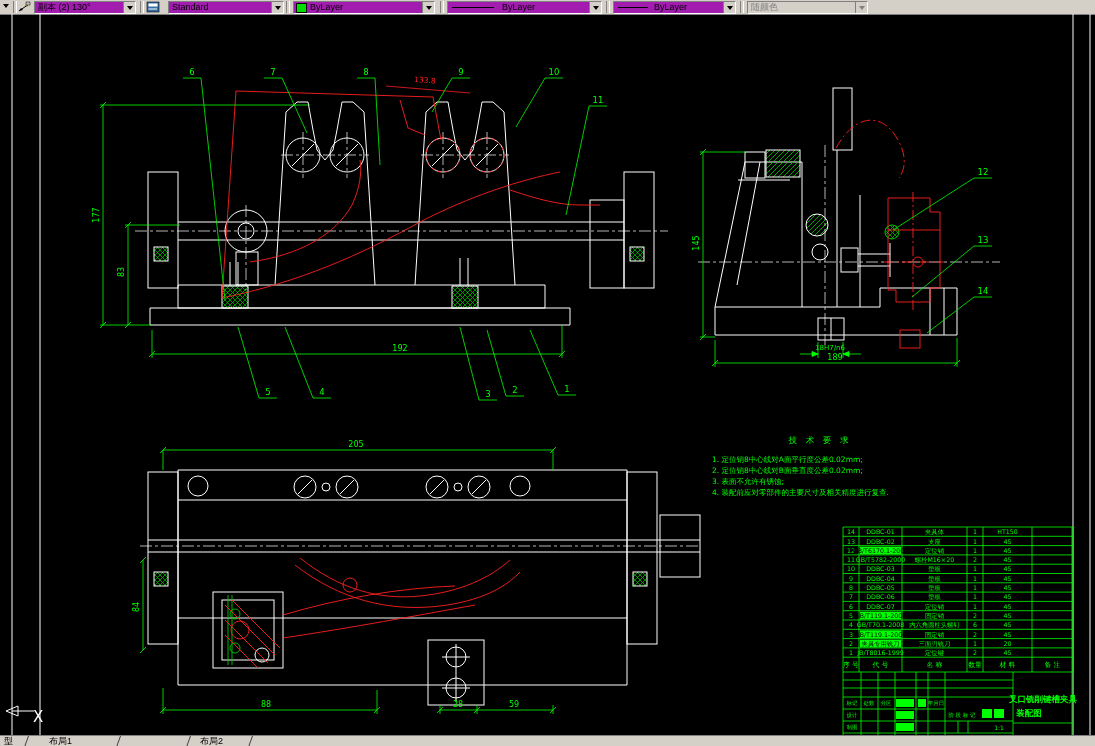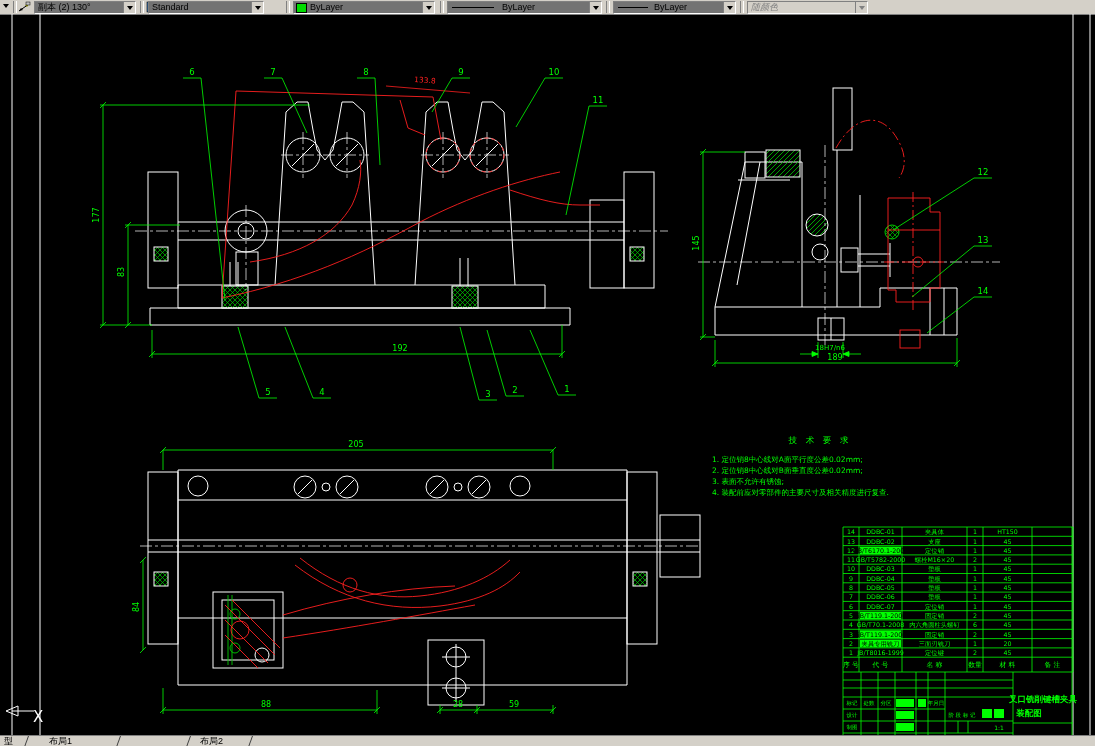--- a/index.html
+++ b/index.html
@@ -2,28 +2,28 @@
 <html><head>
 <meta charset="utf-8">
 <style>
   html,body{margin:0;padding:0;background:#000;}
   #screen{position:relative;width:1095px;height:746px;background:#000;overflow:hidden;
           font-family:"Liberation Sans",sans-serif;}
   
   #toolbar{position:absolute;left:0;top:0;width:1095px;height:14px;background:#d4d0c8;
            border-bottom:1px solid #808080;}
   .tb-sep{position:absolute;top:1px;width:2px;height:12px;border-left:1px solid #808080;border-right:1px solid #fff;}
-  .combo{position:absolute;top:1px;height:11px;background:#737373;border:1px solid;
+  .combo{position:absolute;top:1px;height:11px;background:#a21caf;border:1px solid;
          border-color:#808080 #fff #fff #808080;display:flex;align-items:center;font-size:9px;color:#000;}
   .combo .lbl{flex:1;padding-left:3px;white-space:nowrap;overflow:hidden;line-height:11px;}
   .combo .btn{width:11px;height:11px;background:#d4d0c8;border-left:1px solid #808080;
               display:flex;align-items:center;justify-content:center;}
   .combo .btn .tri{width:0;height:0;border-left:3px solid transparent;border-right:3px solid transparent;border-top:4px solid #000;}
   .combo.disabled{background:#d4d0c8;}
-  .combo.disabled .lbl{color:#808080;font-style:italic;}
+  .combo.disabled .lbl{color:#808080;}
   .combo.disabled .btn .tri{border-top-color:#808080;}
   .swatch{width:9px;height:8px;margin-left:2px;border:1px solid #000;flex:none;}
   .lineglyph{width:42px;height:1px;background:#000;margin-left:4px;flex:none;}
   .tb-icon{position:absolute;top:1px;width:15px;height:12px;}
   #tb-caret{position:absolute;left:3px;top:4px;width:0;height:0;
             border-left:3px solid transparent;border-right:3px solid transparent;border-top:4px solid #000;}
   
   #canvas{position:absolute;left:0;top:14px;}
   
   #statusbar{position:absolute;left:0;top:735px;width:1095px;height:11px;background:#d4d0c8;
@@ -53,21 +53,21 @@
           <span class="tri"></span>
         </span>
     </div>
 
     <div class="tb-sep" style="left:140px"></div>
     <svg class="tb-icon" style="left:146px" viewBox="0 0 15 12">
       <rect x="1" y="1" width="12" height="10" fill="#3a6ea5" stroke="#000" stroke-width="0.6"></rect>
       <rect x="2.5" y="2.5" width="9" height="3" fill="#fff"></rect>
       <line x1="2.5" y1="8" x2="11" y2="8" stroke="#fff" stroke-width="1"></line>
     </svg>
-    <div class="combo" style="left:148px;width:114px">
+    <div class="combo" style="left:168px;width:114px">
       <span class="lbl">Standard</span>
       <span class="btn">
           <span class="tri"></span>
         </span>
     </div>
 
     <div class="tb-sep" style="left:286px"></div>
     <div class="combo" style="left:293px;width:140px">
       <span class="swatch" id="color-swatch" style="background: rgb(0, 221, 0);"></span>
       <span class="lbl">ByLayer</span>

